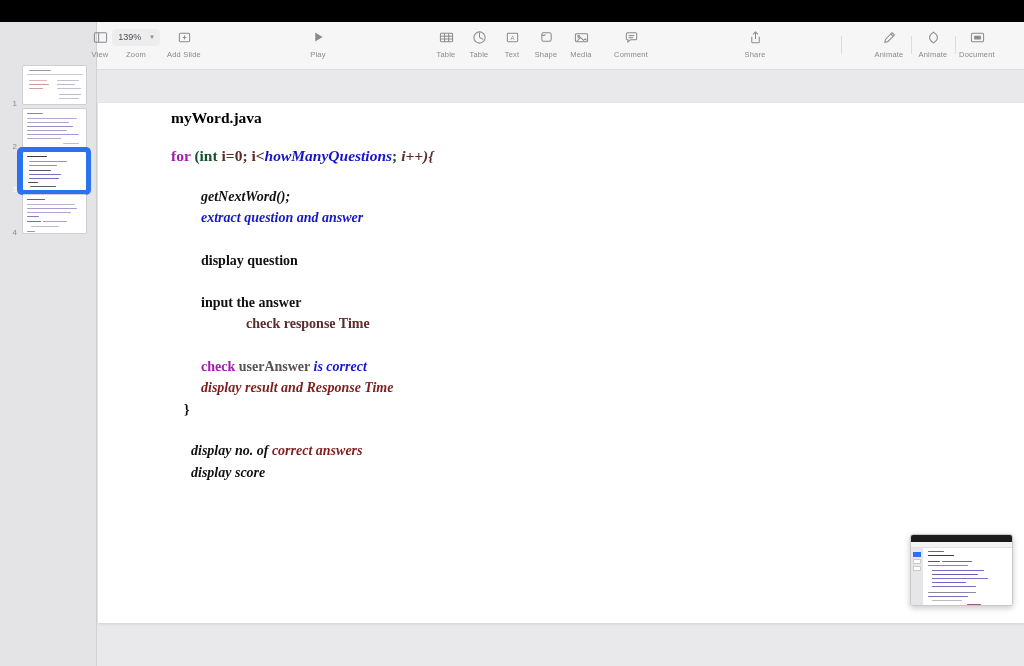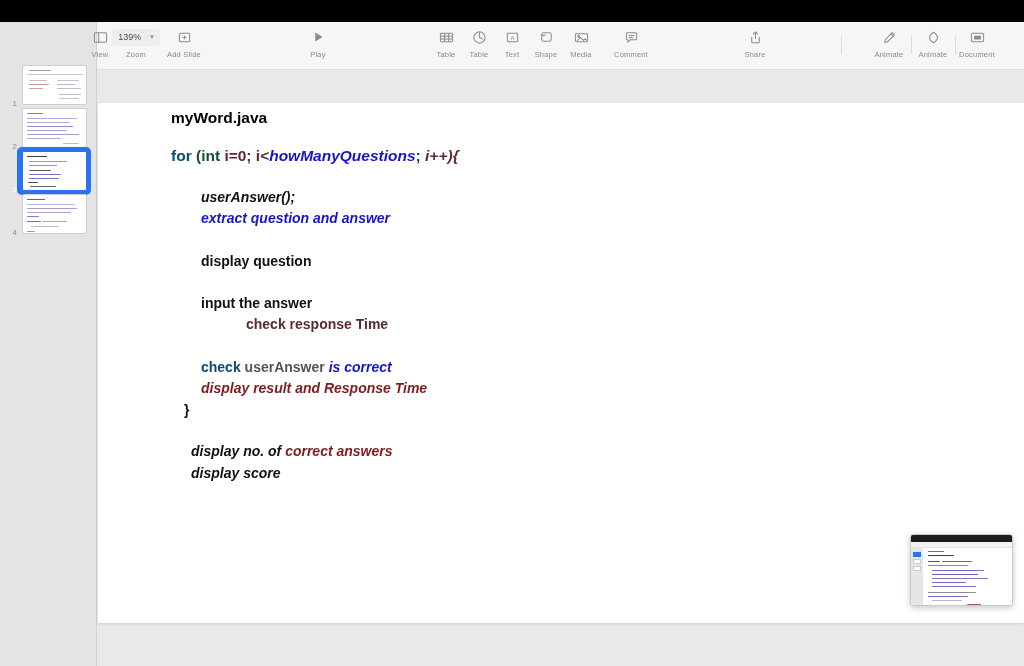--- a/index.html
+++ b/index.html
@@ -79,30 +79,30 @@
     background:#e9e9eb;
   }
   .slide {
     position:absolute; left:1px; top:33px; width:926px; height:520px;
     background:#ffffff;
     box-shadow:0 1px 3px rgba(0,0,0,.10);
   }
 
   
   .code {
-    font-family:Liberation Sans, sans-serif;
+    font-family:Liberation Serif, serif;
     padding-left:34px;
   }
   .ln { position:absolute; white-space:pre; }
 
   .c-title   { color:#000000; font-weight:bold; font-size:15.5px; }
   .c-black   { color:#111111; }
   .c-blue    { color:#1616c8; }
   .c-blue2   { color:#7f1d1d; }
-  .c-maroon  { color:#0c4a6e; }
+  .c-maroon  { color:#a21caf; }
   .c-darkred { color:#5d2b2b; }
   .c-gray    { color:#5a5252; }
   .c-dark    { color:#14532d; }
 
   
   .preview {
     position:absolute; left:910px; top:534px; width:103px; height:72px;
     background:#ffffff;
     border:1px solid #c9c9cd;
     border-radius:3px;
@@ -328,21 +328,21 @@
       </div>
   </div>
 
   <div class="canvas-area">
     <div class="slide">
 
       <div class="ln code c-title" style="left:39px; top:6px;">myWord.java</div>
 
       <div id="slide-lines">
           <div class="ln code" style="left: 39px; top: 44px; font-size: 15.5px;"><span class="c-maroon" style="font-weight: bold;">for </span><span class="c-dark" style="font-weight: bold;">(int </span><span class="c-darkred" style="font-weight: bold;">i=0; </span><span class="c-darkred" style="font-weight: bold;">i&lt;</span><span class="c-blue" style="font-weight: bold; font-style: italic;">howManyQuestions</span><span class="c-dark" style="font-weight: bold;">; </span><span class="c-darkred" style="font-weight: bold; font-style: italic;">i++){</span></div>
-          <div class="ln code" style="left: 69px; top: 86px; font-size: 14px;"><span class="c-black" style="font-weight: bold; font-style: italic;">userAnswer();</span></div>
+          <div class="ln code" style="left: 69px; top: 86px; font-size: 14px;"><span class="c-black" style="font-weight: bold; font-style: italic;">getNextWord();</span></div>
           <div class="ln code" style="left: 69px; top: 107px; font-size: 14px;"><span class="c-blue" style="font-weight: bold; font-style: italic;">extract question and answer</span></div>
           <div class="ln code" style="left: 69px; top: 150px; font-size: 14px;"><span class="c-black" style="font-weight: bold;">display question</span></div>
           <div class="ln code" style="left: 69px; top: 192px; font-size: 14px;"><span class="c-black" style="font-weight: bold;">input the answer</span></div>
           <div class="ln code" style="left: 69px; top: 213px; font-size: 14px;"><span class="c-darkred" style="font-weight: bold; margin-left: 45px;">check response Time</span></div>
           <div class="ln code" style="left: 69px; top: 256px; font-size: 14px;"><span class="c-maroon" style="font-weight: bold;">check </span><span class="c-gray" style="font-weight: bold;">userAnswer </span><span class="c-blue" style="font-weight: bold; font-style: italic;">is correct</span></div>
           <div class="ln code" style="left: 69px; top: 277px; font-size: 14px;"><span class="c-blue2" style="font-weight: bold; font-style: italic;">display result and Response Time</span></div>
           <div class="ln code" style="left: 52px; top: 299px; font-size: 14px;"><span class="c-black" style="font-weight: bold;">}</span></div>
           <div class="ln code" style="left: 59px; top: 340px; font-size: 14px;"><span class="c-black" style="font-weight: bold; font-style: italic;">display no. of </span><span class="c-blue2" style="font-weight: bold; font-style: italic;">correct answers</span></div>
           <div class="ln code" style="left: 59px; top: 362px; font-size: 14px;"><span class="c-black" style="font-weight: bold; font-style: italic;">display score</span></div>
         </div>

